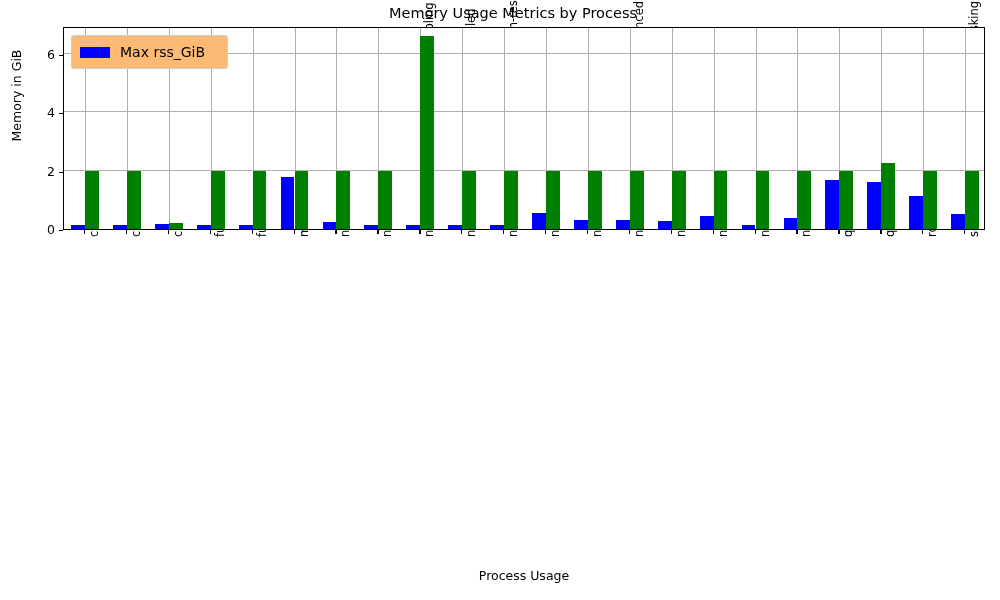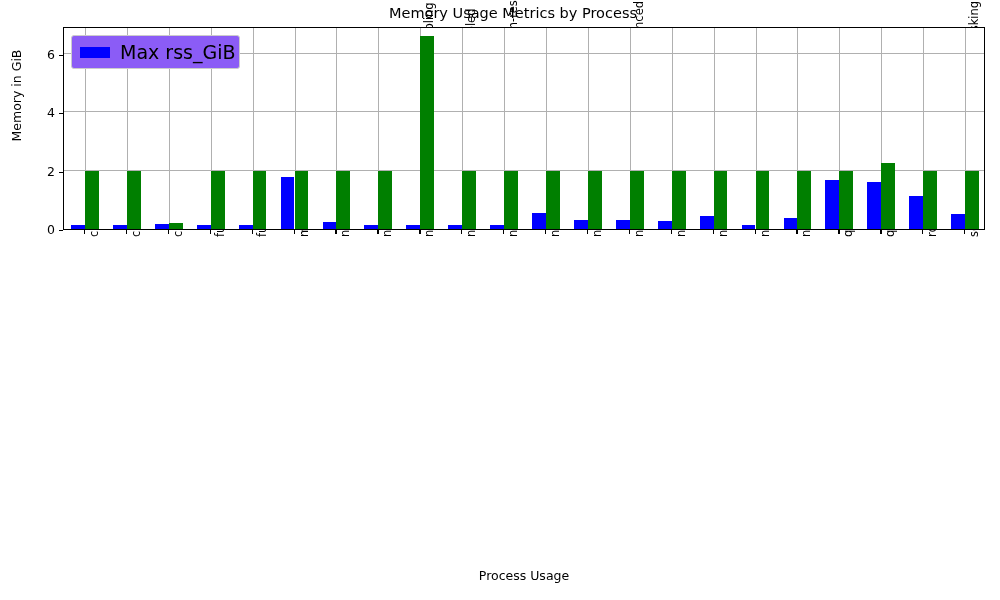--- a/index.html
+++ b/index.html
@@ -129,25 +129,25 @@
     text-align: center;
     font-size: 12.5px;
     white-space: nowrap;
   }
 
   
   #legend {
     position: absolute;
     left: 71px;
     top: 35px;
-    background: #8b5cf6;
+    background: #fdba74;
     border: 1px solid #cccccc;
     border-radius: 3px;
-    padding: 6px 4px 6px 8px;
-    font-size: 19px;
+    padding: 6px 22px 6px 8px;
+    font-size: 14px;
     box-sizing: border-box;
   }
   .legend-entry {
     display: flex;
     align-items: center;
     height: 20px;
   }
   .legend-swatch {
     width: 30px;
     height: 11px;

